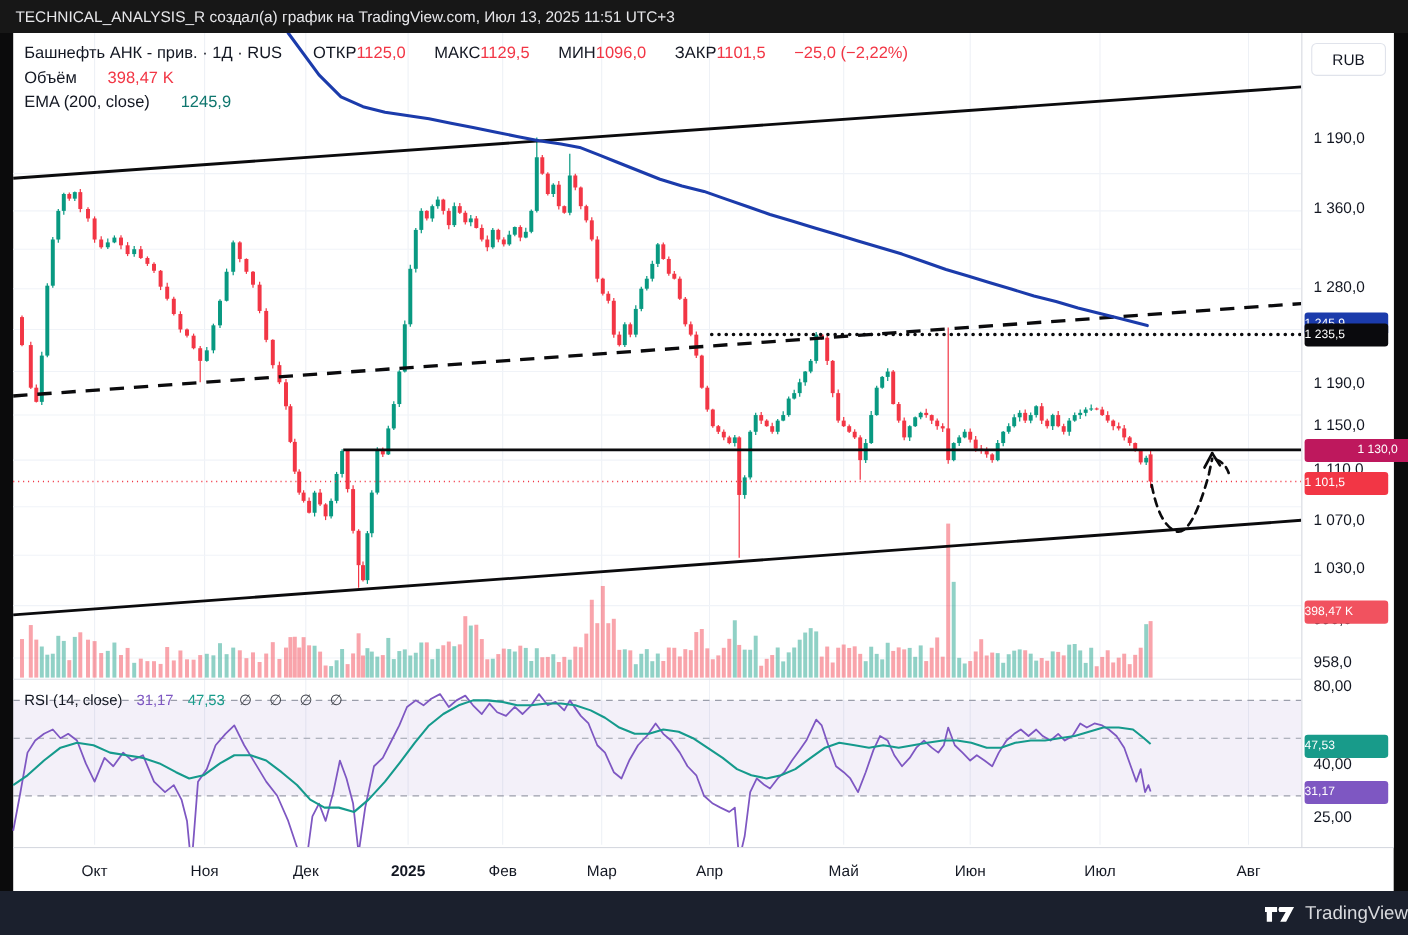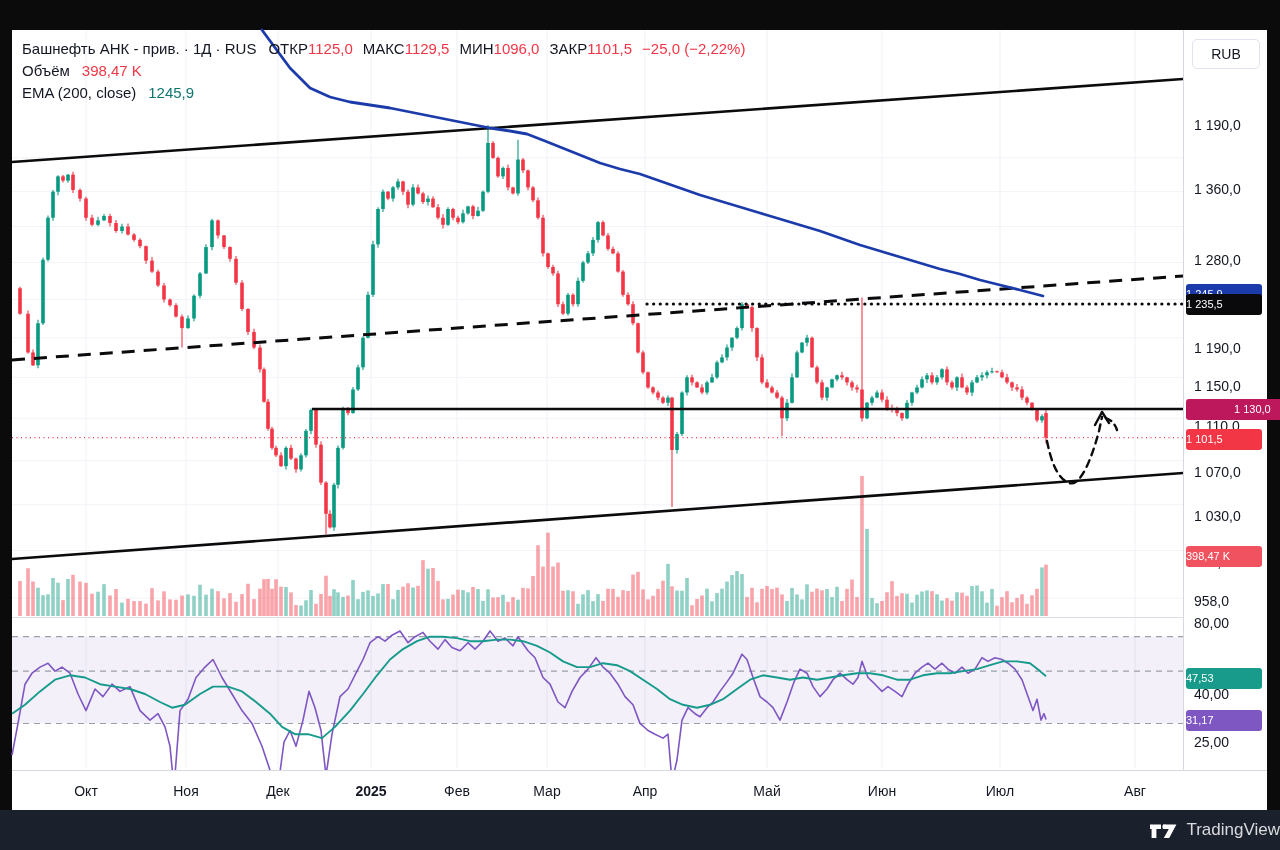--- a/index.html
+++ b/index.html
@@ -14,39 +14,42 @@
   #time-axis{position:absolute;left:12px;top:770px;width:1255px;height:40px;background:#ffffff;
     border-top:1px solid #d6d9e0;z-index:3;box-sizing:border-box;}
   #rub-button{position:absolute;left:8px;top:9px;width:66px;height:28px;border:1px solid #e0e3eb;border-radius:5px;
     background:#fff;color:#131722;font-size:14px;text-align:center;line-height:28px;}
   .ptick{position:absolute;left:10px;color:#131722;font-size:14px;height:16px;line-height:16px;white-space:nowrap;}
   .pbadge{position:absolute;left:2px;width:76px;height:21px;border-radius:3px;color:#fff;font-size:11px;
     text-align:left;line-height:21px;white-space:nowrap;}
   .mlabel{position:absolute;top:12px;color:#131722;font-size:14px;transform:translateX(-50%);white-space:nowrap;}
   .mlabel.bold{font-weight:bold;}
   #legend{position:absolute;left:22px;top:40px;z-index:4;color:#131722;}
-  #legend .row{display:flex;align-items:baseline;white-space:nowrap;margin-bottom:5px;font-size:15px;}
+  #legend .row{display:flex;align-items:baseline;white-space:nowrap;margin-bottom:5px;font-size:15px;gap:16px;}
   #legend .t{margin-right:12px;}
   #legend .pair{margin-right:10px;}
   #legend .lbl{color:#131722;}
   .red{color:#f23645;}
   .blue{color:#0f766e;}
   #rsi-legend{position:absolute;left:22px;top:629px;z-index:4;font-size:13.5px;color:#131722;white-space:nowrap;}
   #rsi-legend span{margin-right:9px;}
   .purple{color:#7e57c2;}
   .teal{color:#189b8a;}
   .gray{color:#41444c;letter-spacing:6px;}
   #footer{position:absolute;left:0;top:810px;width:1280px;height:40px;background:#1b202d;z-index:6;
     display:flex;align-items:center;padding-left:36px;box-sizing:border-box;justify-content:flex-end;}
   #footer .brand{color:#d9dade;font-size:17px;margin-left:9px;}
 </style>
 </head>
 <body>
 <div id="stage">
 
+  <div id="topbar">
+    <span>TECHNICAL_ANALYSIS_R создал(а) график на TradingView.com, Июл 13, 2025 11:51 UTC+3</span>
+  </div>
 
   <div id="chart-surface"></div>
 
   <svg id="chart-svg" xmlns="http://www.w3.org/2000/svg">
       <line x1="86" y1="30" x2="86" y2="768" stroke="#eef1f6" stroke-width="1"></line>
       <line x1="86" y1="770" x2="86" y2="774" stroke="#b2b5be" stroke-width="1"></line>
       <line x1="186" y1="30" x2="186" y2="768" stroke="#eef1f6" stroke-width="1"></line>
       <line x1="186" y1="770" x2="186" y2="774" stroke="#b2b5be" stroke-width="1"></line>
       <line x1="278" y1="30" x2="278" y2="768" stroke="#eef1f6" stroke-width="1"></line>
       <line x1="278" y1="770" x2="278" y2="774" stroke="#b2b5be" stroke-width="1"></line>
@@ -713,20 +716,26 @@
     <div class="row">
       <span class="t">Объём</span>
       <span class="red">398,47 K</span>
     </div>
     <div class="row">
       <span class="t">EMA (200, close)</span>
       <span class="blue">1245,9</span>
     </div>
   </div>
 
+  <div id="rsi-legend">
+    <span>RSI (14, close)</span>
+    <span class="purple">31,17</span>
+    <span class="teal">47,53</span>
+    <span class="gray">∅ ∅ ∅ ∅</span>
+  </div>
 
   <div id="price-axis">
     <div id="rub-button">RUB</div>
   <div class="ptick" style="top: 87px;">1 190,0</div>
       <div class="ptick" style="top: 151px;">1 360,0</div>
       <div class="ptick" style="top: 222px;">1 280,0</div>
       <div class="ptick" style="top: 310px;">1 190,0</div>
       <div class="ptick" style="top: 348px;">1 150,0</div>
       <div class="ptick" style="top: 388px;">1 110,0</div>
       <div class="ptick" style="top: 434px;">1 070,0</div>

